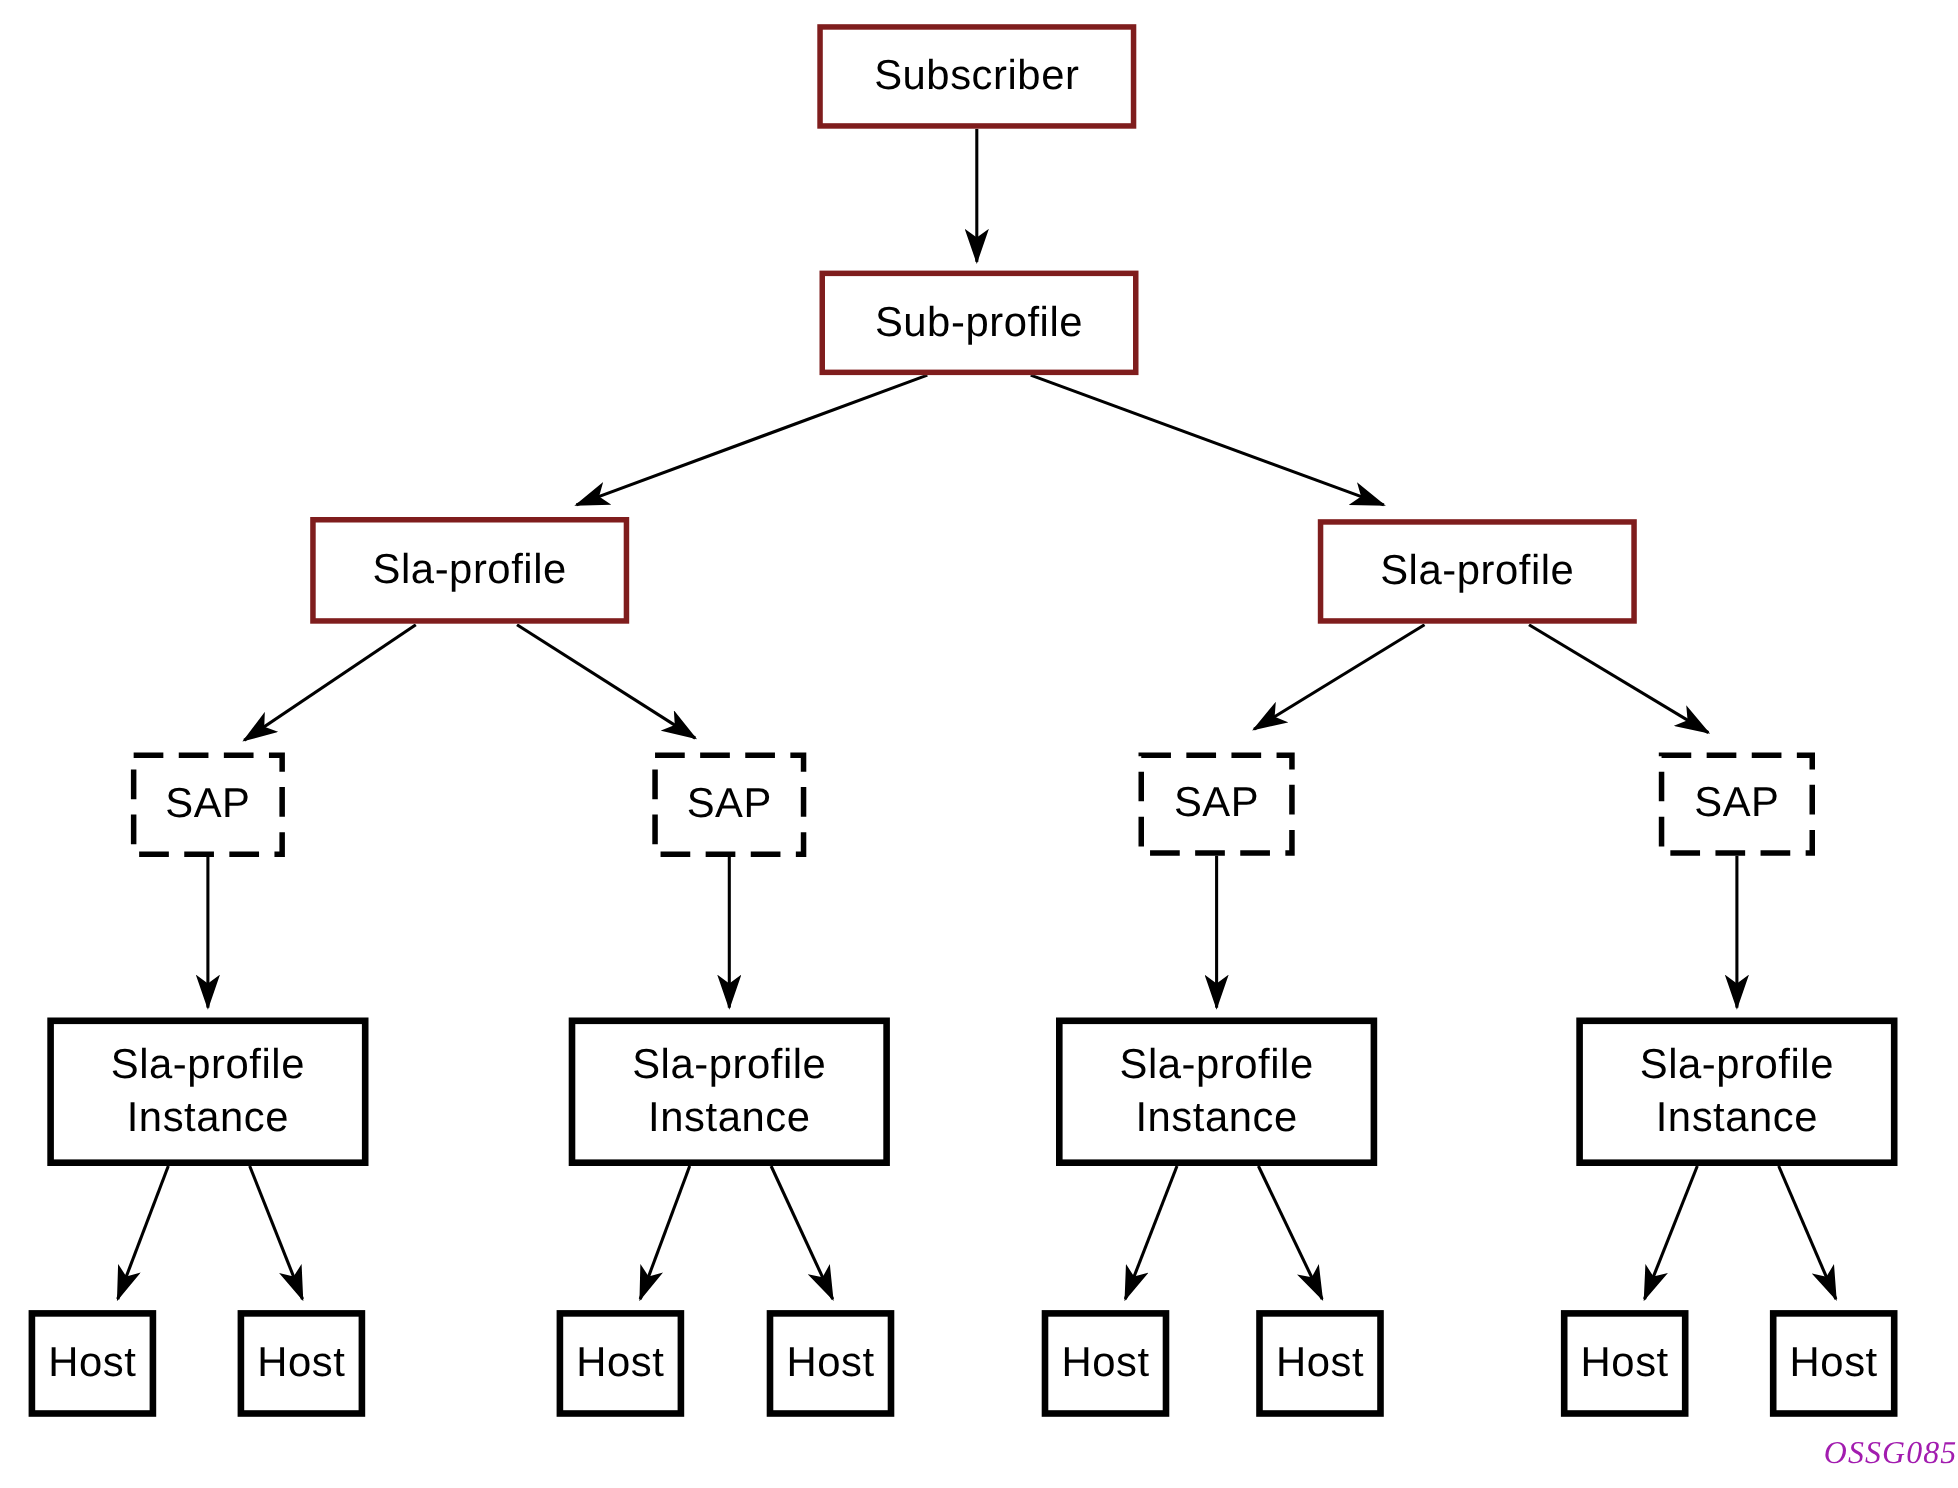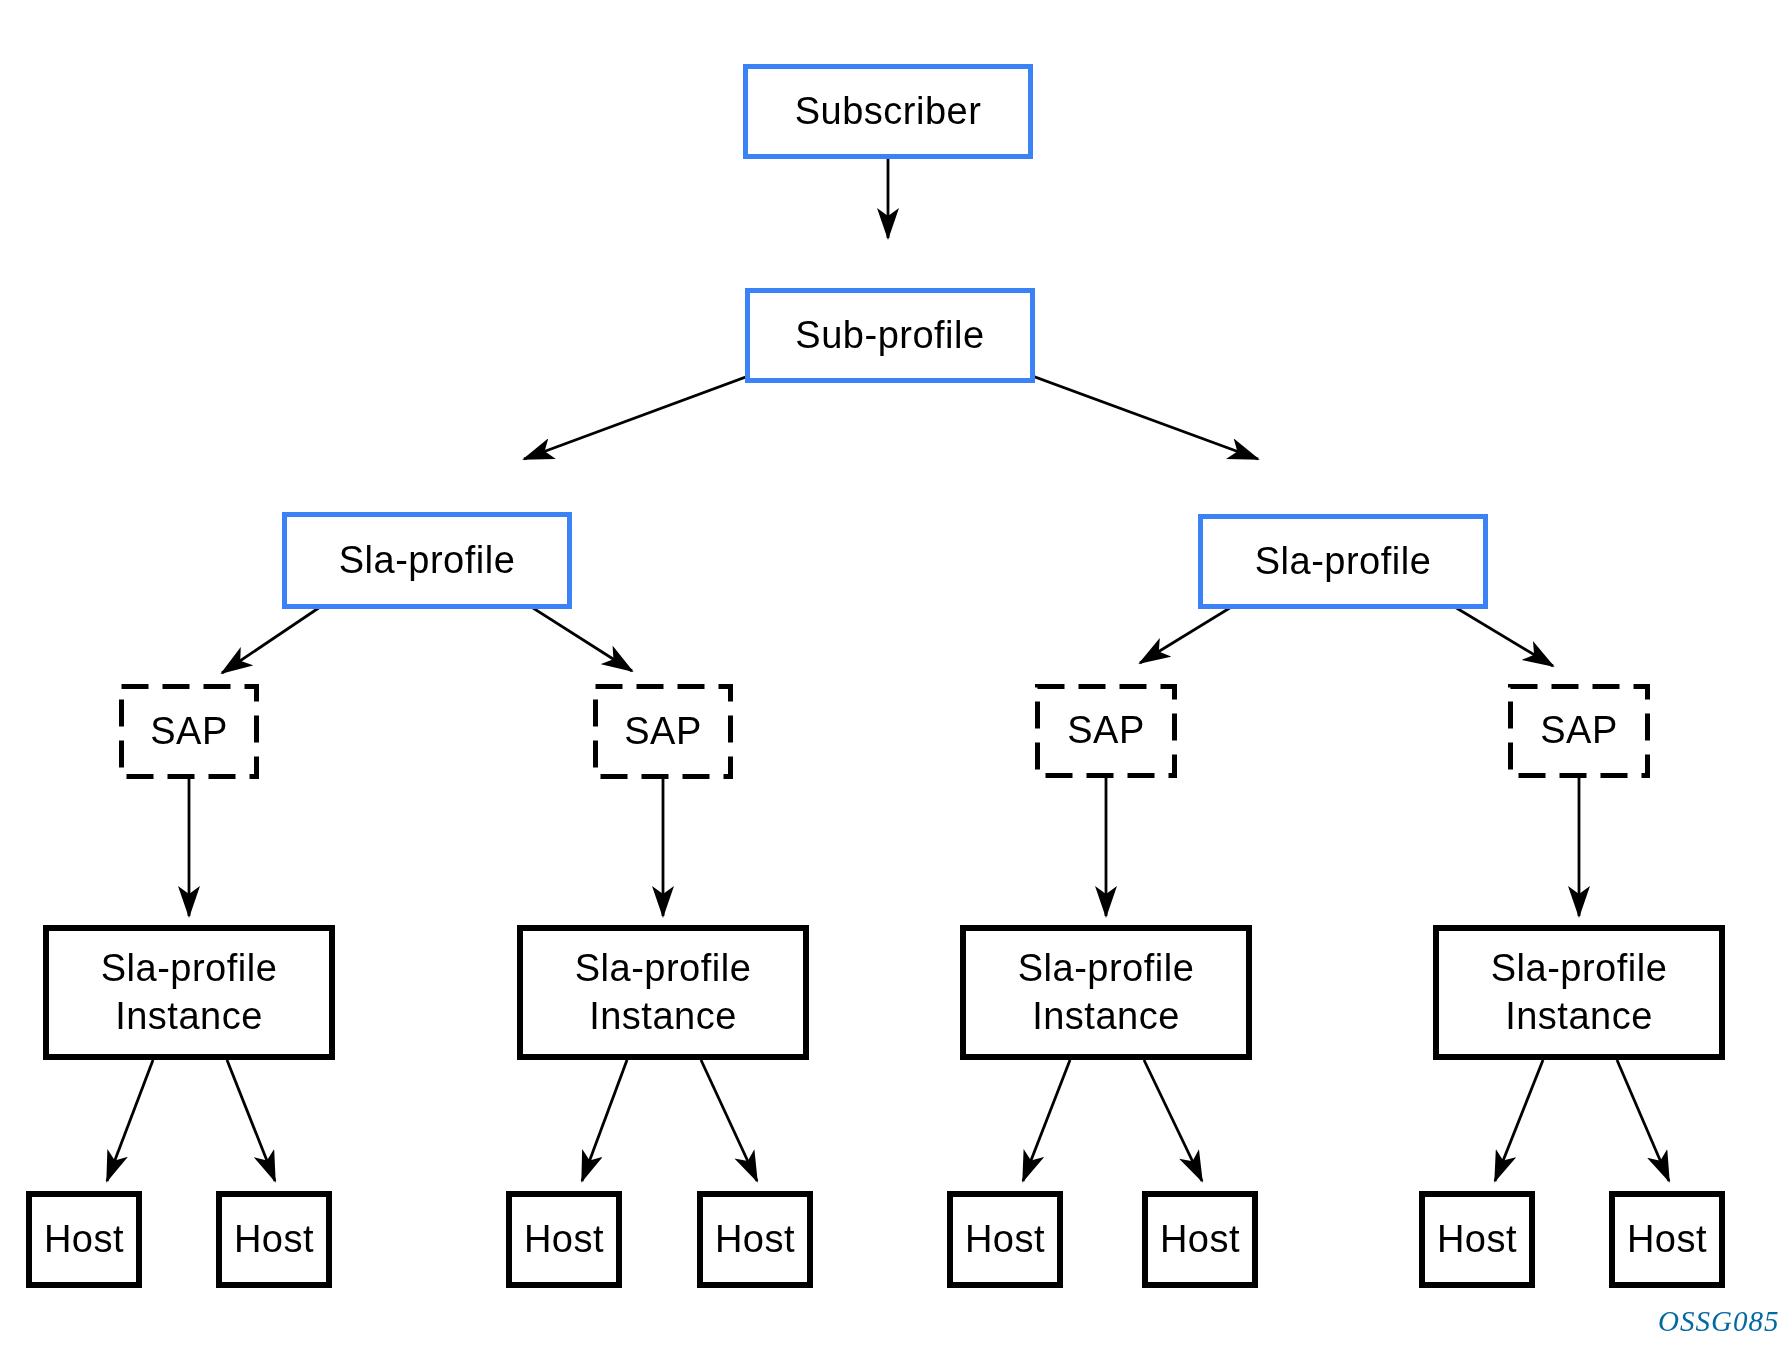--- a/index.html
+++ b/index.html
@@ -28,21 +28,21 @@
     display: flex;
     flex-direction: column;
     align-items: center;
     justify-content: center;
     text-align: center;
     font-size: 38px;
     line-height: 1.25;
     background: #ffffff;
     letter-spacing: 0.5px;
   }
-  .solid   { border: 5px solid #3b82f6; margin-top: 42px; }
+  .solid   { border: 5px solid #7f1d1d; }
   .solid-t { border: 6px solid #000; }
   .sap     { background: transparent; } 
 
   .n-subscriber   { left: 743px;  top: 22px;  width: 290px; height: 95px; }
   .n-subprofile   { left: 745px;  top: 246px; width: 290px; height: 95px; }
   .n-sla-0        { left: 282px;  top: 470px; width: 290px; height: 97px; }
   .n-sla-1        { left: 1198px; top: 472px; width: 290px; height: 95px; }
 
   .n-sap-0 { left: 119px;  top: 684px; width: 140px; height: 95px; }
   .n-sap-1 { left: 593px;  top: 684px; width: 140px; height: 95px; }
@@ -64,21 +64,21 @@
   .n-host-6 { left: 1419px; }
   .n-host-7 { left: 1609px; }
 
   .figure-code {
     position: absolute;
     left: 1658px;
     top: 1305px;
     font-family: "Liberation Serif", serif;
     font-style: italic;
     font-size: 29px;
-    color: #0369a1;
+    color: #a21caf;
     letter-spacing: 1px;
   }
 </style>
 </head>
 <body>
 
 <div class="canvas">
 
   <svg class="wires" viewBox="0 0 1780 1353" xmlns="http://www.w3.org/2000/svg">
     <defs>

